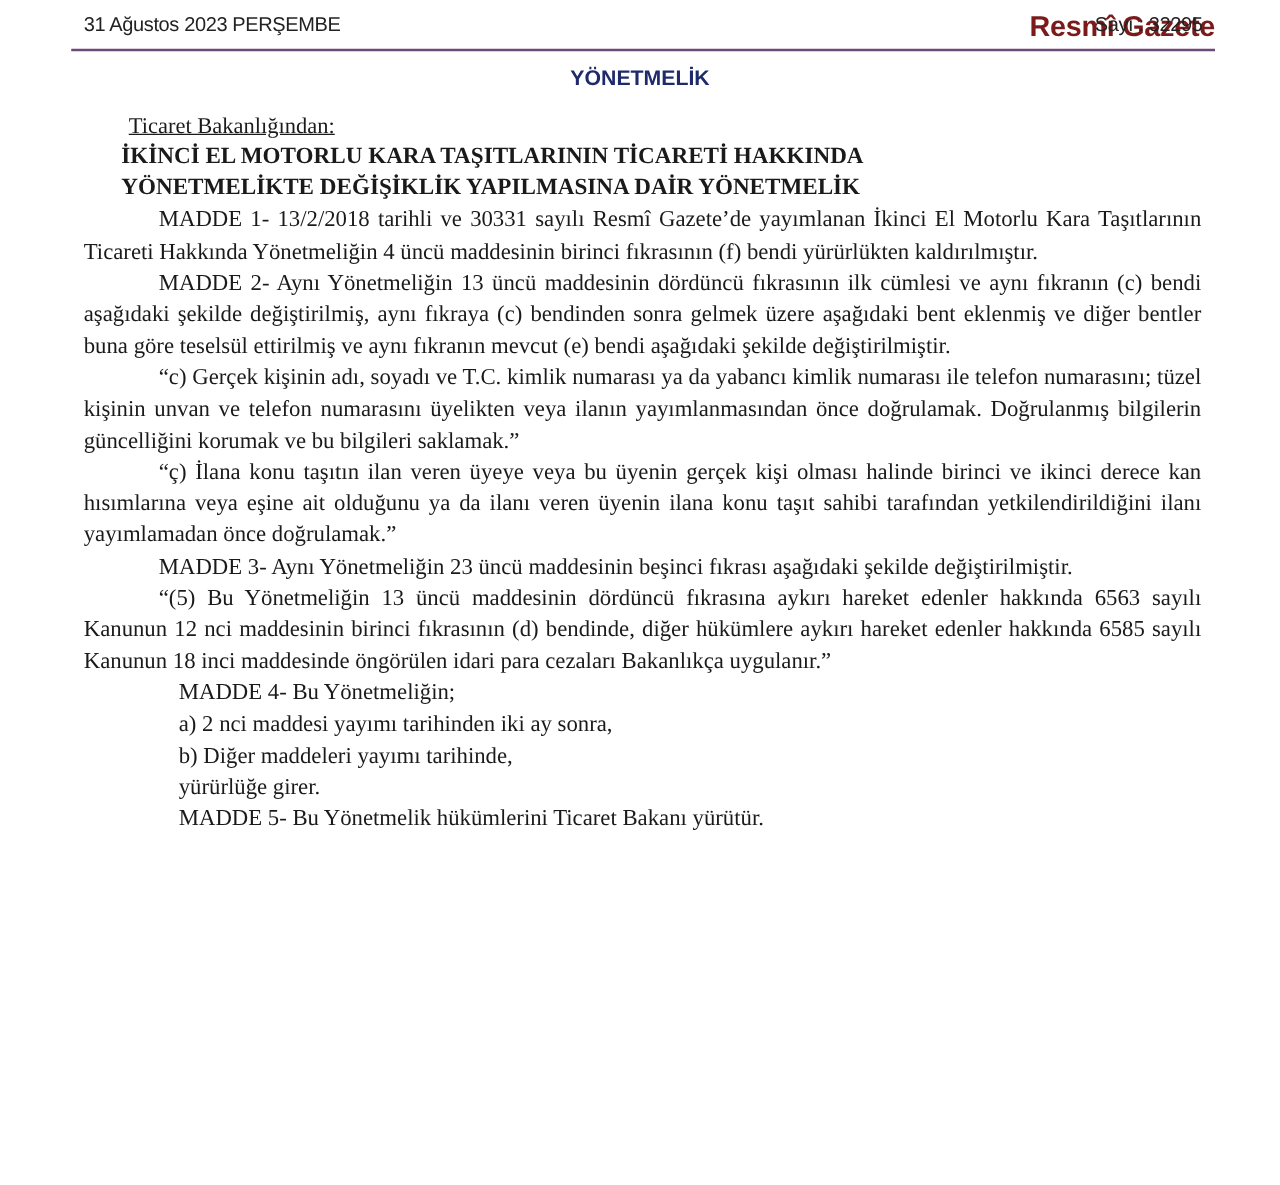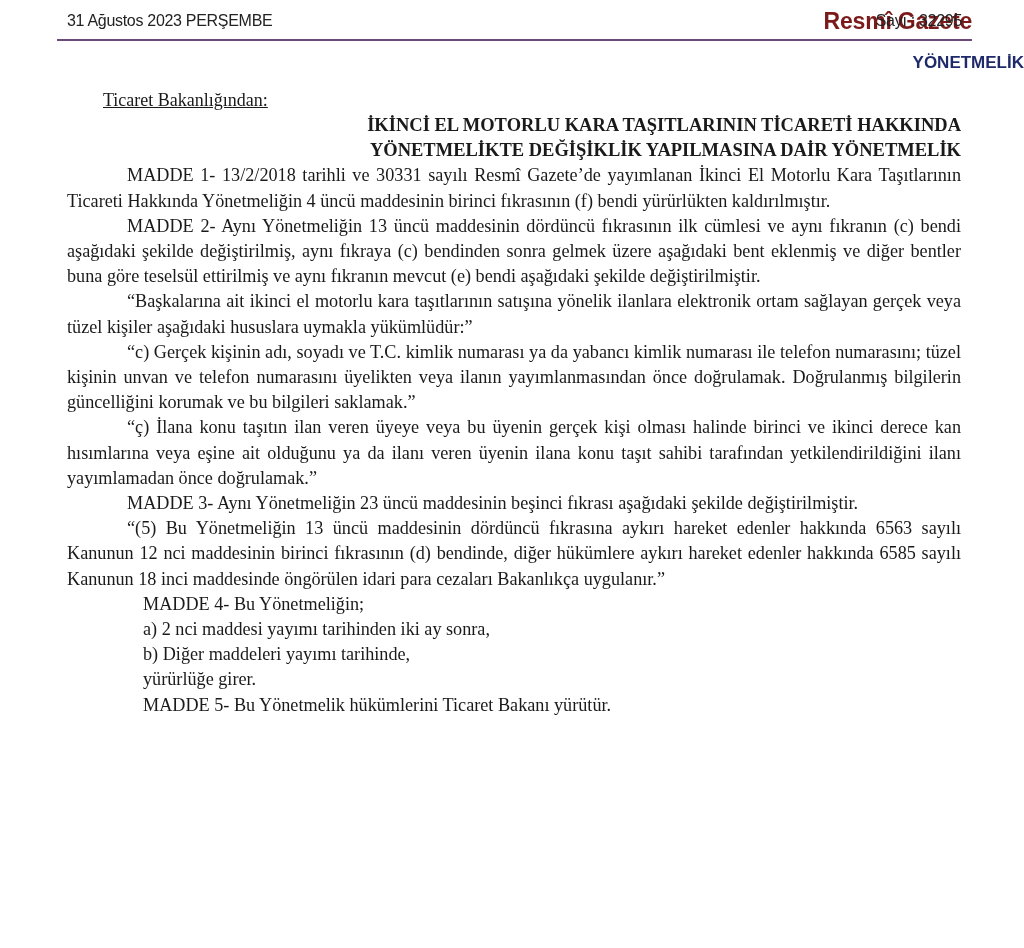--- a/index.html
+++ b/index.html
@@ -6,29 +6,29 @@
     body { width: 1024px; height: 948px; overflow: hidden; position: relative; }
     .header {
       position: absolute; left: 57px; top: 0; width: 915px; height: 52px;
       font-family: "Liberation Sans", sans-serif;
     }
     .header .date { position: absolute; left: 10px; top: 12px; font-size: 16px; color: #222; letter-spacing: -0.3px; }
     .header .title { position: absolute; left: 0; right: 0; top: 8px; text-align: right; font-size: 23px; font-weight: bold; color: #7a1a1a; letter-spacing: -0.2px; }
     .header .issue { position: absolute; right: 10px; top: 12px; font-size: 16px; color: #222; letter-spacing: -0.3px; }
     .rule { position: absolute; left: 57px; top: 39px; width: 915px; height: 0; border-top: 2px solid #6b4a7a; }
     .section {
-      position: absolute; left: 0; right: 0; top: 53px; text-align: right;
+      position: absolute; left: 0; right: 0; top: 53px; text-align: center;
       font-family: "Liberation Sans", sans-serif; font-weight: bold; font-size: 17px; color: #1f2a6b;
     }
     .doc {
       position: absolute; left: 67px; top: 88px; width: 894px;
       font-family: "DejaVu Serif", serif; font-size: 16.3px; color: #1a1a1a; line-height: 25.3px;
     }
     .issuer { margin-left: 36px; text-decoration: underline; font-family: "Liberation Serif", serif; font-size: 18px; }
-    .reg-title { text-align: right; font-weight: bold; font-family: "Liberation Serif", serif; font-size: 18.5px; line-height: 25px; margin-left: 30px; }
+    .reg-title { text-align: left; font-weight: bold; font-family: "Liberation Serif", serif; font-size: 18.5px; line-height: 25px; margin-left: 30px; }
     p { margin: 0; text-align: justify; text-indent: 60px; font-family: "Liberation Serif", serif; font-size: 18.2px; line-height: 25.2px; }
     p.plain { text-indent: 0; margin-left: 76px; }
     .madde { font-weight: normal; }
   </style>
 </head>
 <body>
 
 <div class="header">
   <span class="date">31 Ağustos 2023 PERŞEMBE</span>
   <div class="title">Resmî Gazete</div>
@@ -40,21 +40,20 @@
 
 <div class="doc">
   <div class="issuer">Ticaret Bakanlığından:</div>
   <div class="reg-title">
     <div>İKİNCİ EL MOTORLU KARA TAŞITLARININ TİCARETİ HAKKINDA</div>
     <div>YÖNETMELİKTE DEĞİŞİKLİK YAPILMASINA DAİR YÖNETMELİK</div>
   </div>
 
   <p><span class="madde">MADDE 1-</span><span> 13/2/2018 tarihli ve 30331 sayılı Resmî Gazete’de yayımlanan İkinci El Motorlu Kara Taşıtlarının Ticareti Hakkında Yönetmeliğin 4 üncü maddesinin birinci fıkrasının (f) bendi yürürlükten kaldırılmıştır.</span></p>
   <p><span class="madde">MADDE 2-</span><span> Aynı Yönetmeliğin 13 üncü maddesinin dördüncü fıkrasının ilk cümlesi ve aynı fıkranın (c) bendi aşağıdaki şekilde değiştirilmiş, aynı fıkraya (c) bendinden sonra gelmek üzere aşağıdaki bent eklenmiş ve diğer bentler buna göre teselsül ettirilmiş ve aynı fıkranın mevcut (e) bendi aşağıdaki şekilde değiştirilmiştir.</span></p>
-  <p><span>“Başkalarına ait ikinci el motorlu kara taşıtlarının satışına yönelik ilanlara elektronik ortam sağlayan gerçek veya tüzel kişiler aşağıdaki hususlara uymakla yükümlüdür:”</span></p>
   <p><span>“c) Gerçek kişinin adı, soyadı ve T.C. kimlik numarası ya da yabancı kimlik numarası ile telefon numarasını; tüzel kişinin unvan ve telefon numarasını üyelikten veya ilanın yayımlanmasından önce doğrulamak. Doğrulanmış bilgilerin güncelliğini korumak ve bu bilgileri saklamak.”</span></p>
   <p><span>“ç) İlana konu taşıtın ilan veren üyeye veya bu üyenin gerçek kişi olması halinde birinci ve ikinci derece kan hısımlarına veya eşine ait olduğunu ya da ilanı veren üyenin ilana konu taşıt sahibi tarafından yetkilendirildiğini ilanı yayımlamadan önce doğrulamak.”</span></p>
   <p><span class="madde">MADDE 3-</span><span> Aynı Yönetmeliğin 23 üncü maddesinin beşinci fıkrası aşağıdaki şekilde değiştirilmiştir.</span></p>
   <p><span>“(5) Bu Yönetmeliğin 13 üncü maddesinin dördüncü fıkrasına aykırı hareket edenler hakkında 6563 sayılı Kanunun 12 nci maddesinin birinci fıkrasının (d) bendinde, diğer hükümlere aykırı hareket edenler hakkında 6585 sayılı Kanunun 18 inci maddesinde öngörülen idari para cezaları Bakanlıkça uygulanır.”</span></p>
   <p class="plain"><span class="madde">MADDE 4-</span><span> Bu Yönetmeliğin;</span></p>
   <p class="plain"><span>a) 2 nci maddesi yayımı tarihinden iki ay sonra,</span></p>
   <p class="plain"><span>b) Diğer maddeleri yayımı tarihinde,</span></p>
   <p class="plain"><span>yürürlüğe girer.</span></p>
   <p class="plain"><span class="madde">MADDE 5-</span><span> Bu Yönetmelik hükümlerini Ticaret Bakanı yürütür.</span></p>
 </div>

